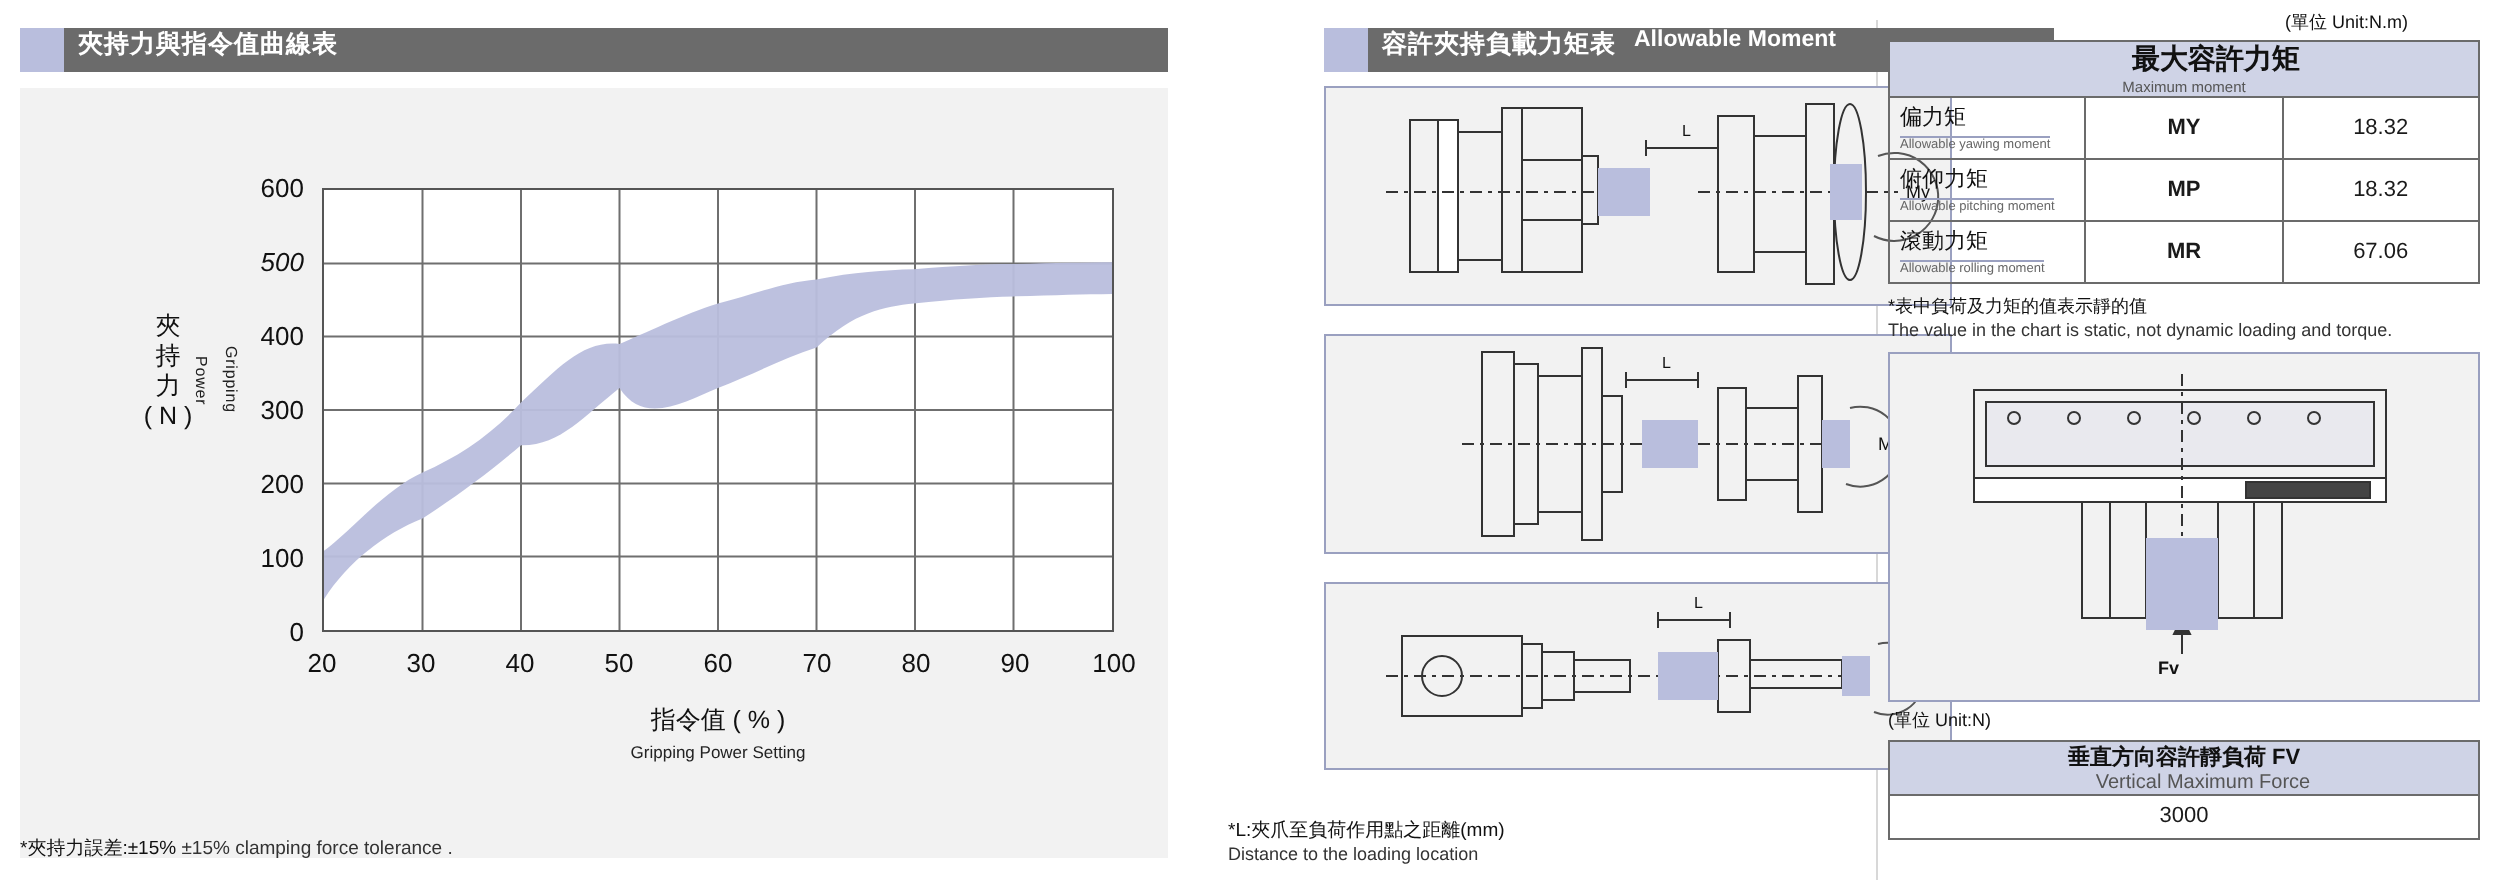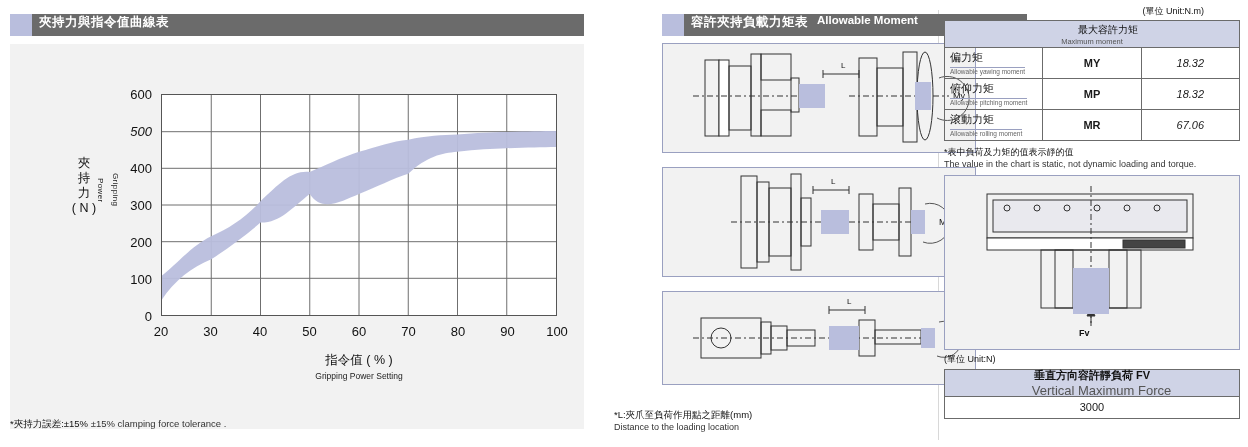--- a/index.html
+++ b/index.html
@@ -96,43 +96,43 @@
   table.moment{
     border-collapse:collapse;width:296px;font-size:10px;
     table-layout:fixed;
   }
   table.moment td{
     border:1px solid #6b6b6b;padding:0;
   }
   .mm-head{
     background:#cfd3e6;text-align:center;height:26px;
   }
-  .mm-head .cn{font-size:10px;color:#111;font-weight:normal;padding-left:32px;}
+  .mm-head .cn{font-size:14px;color:#111;font-weight:bold;padding-left:32px;}
   .mm-head .en{font-size:7.5px;color:#555;}
   .lbl-cell{width:120px;padding:2px 4px 2px 5px!important;}
   .lbl-cell .cn{font-size:11px;color:#111;}
   .lbl-cell .en{font-size:6.5px;color:#666;border-top:1px solid #9aa0c0;display:inline-block;}
   .sym-cell{width:44px;text-align:center;font-weight:bold;font-size:11px;}
-  .val-cell{text-align:center;font-size:11px;font-style:italic;}
+  .val-cell{text-align:center;font-size:11px;}
   .star-note{
     margin-top:5px;font-size:9px;line-height:12px;color:#111;
   }
   .star-note .en{color:#333;}
   .img-box{
     margin-top:5px;width:296px;height:175px;background:#f2f2f2;
     border:1px solid #9aa0c0;box-sizing:border-box;position:relative;
   }
   .unit-line2{text-align:left;font-size:9px;color:#111;margin-top:3px;}
   .fv-head{
     margin-top:3px;width:296px;height:28px;background:#cfd3e6;
     border:1px solid #6b6b6b;box-sizing:border-box;text-align:center;
     display:flex;flex-direction:column;align-items:center;justify-content:center;
   }
   .fv-head .cn{font-size:11px;font-weight:bold;color:#111;}
-  .fv-head .en{font-size:13px;color:#555;margin-left:19px;}
+  .fv-head .en{font-size:10px;color:#555;margin-left:19px;}
   .fv-val{
     width:296px;height:22px;border:1px solid #6b6b6b;border-top:none;
     box-sizing:border-box;text-align:center;font-size:11px;line-height:21px;
   }
   .divider{
     position:absolute;left:938px;top:10px;width:1px;height:430px;background:#d8d8d8;
   }
   svg{display:block;}
 </style>
 </head>

